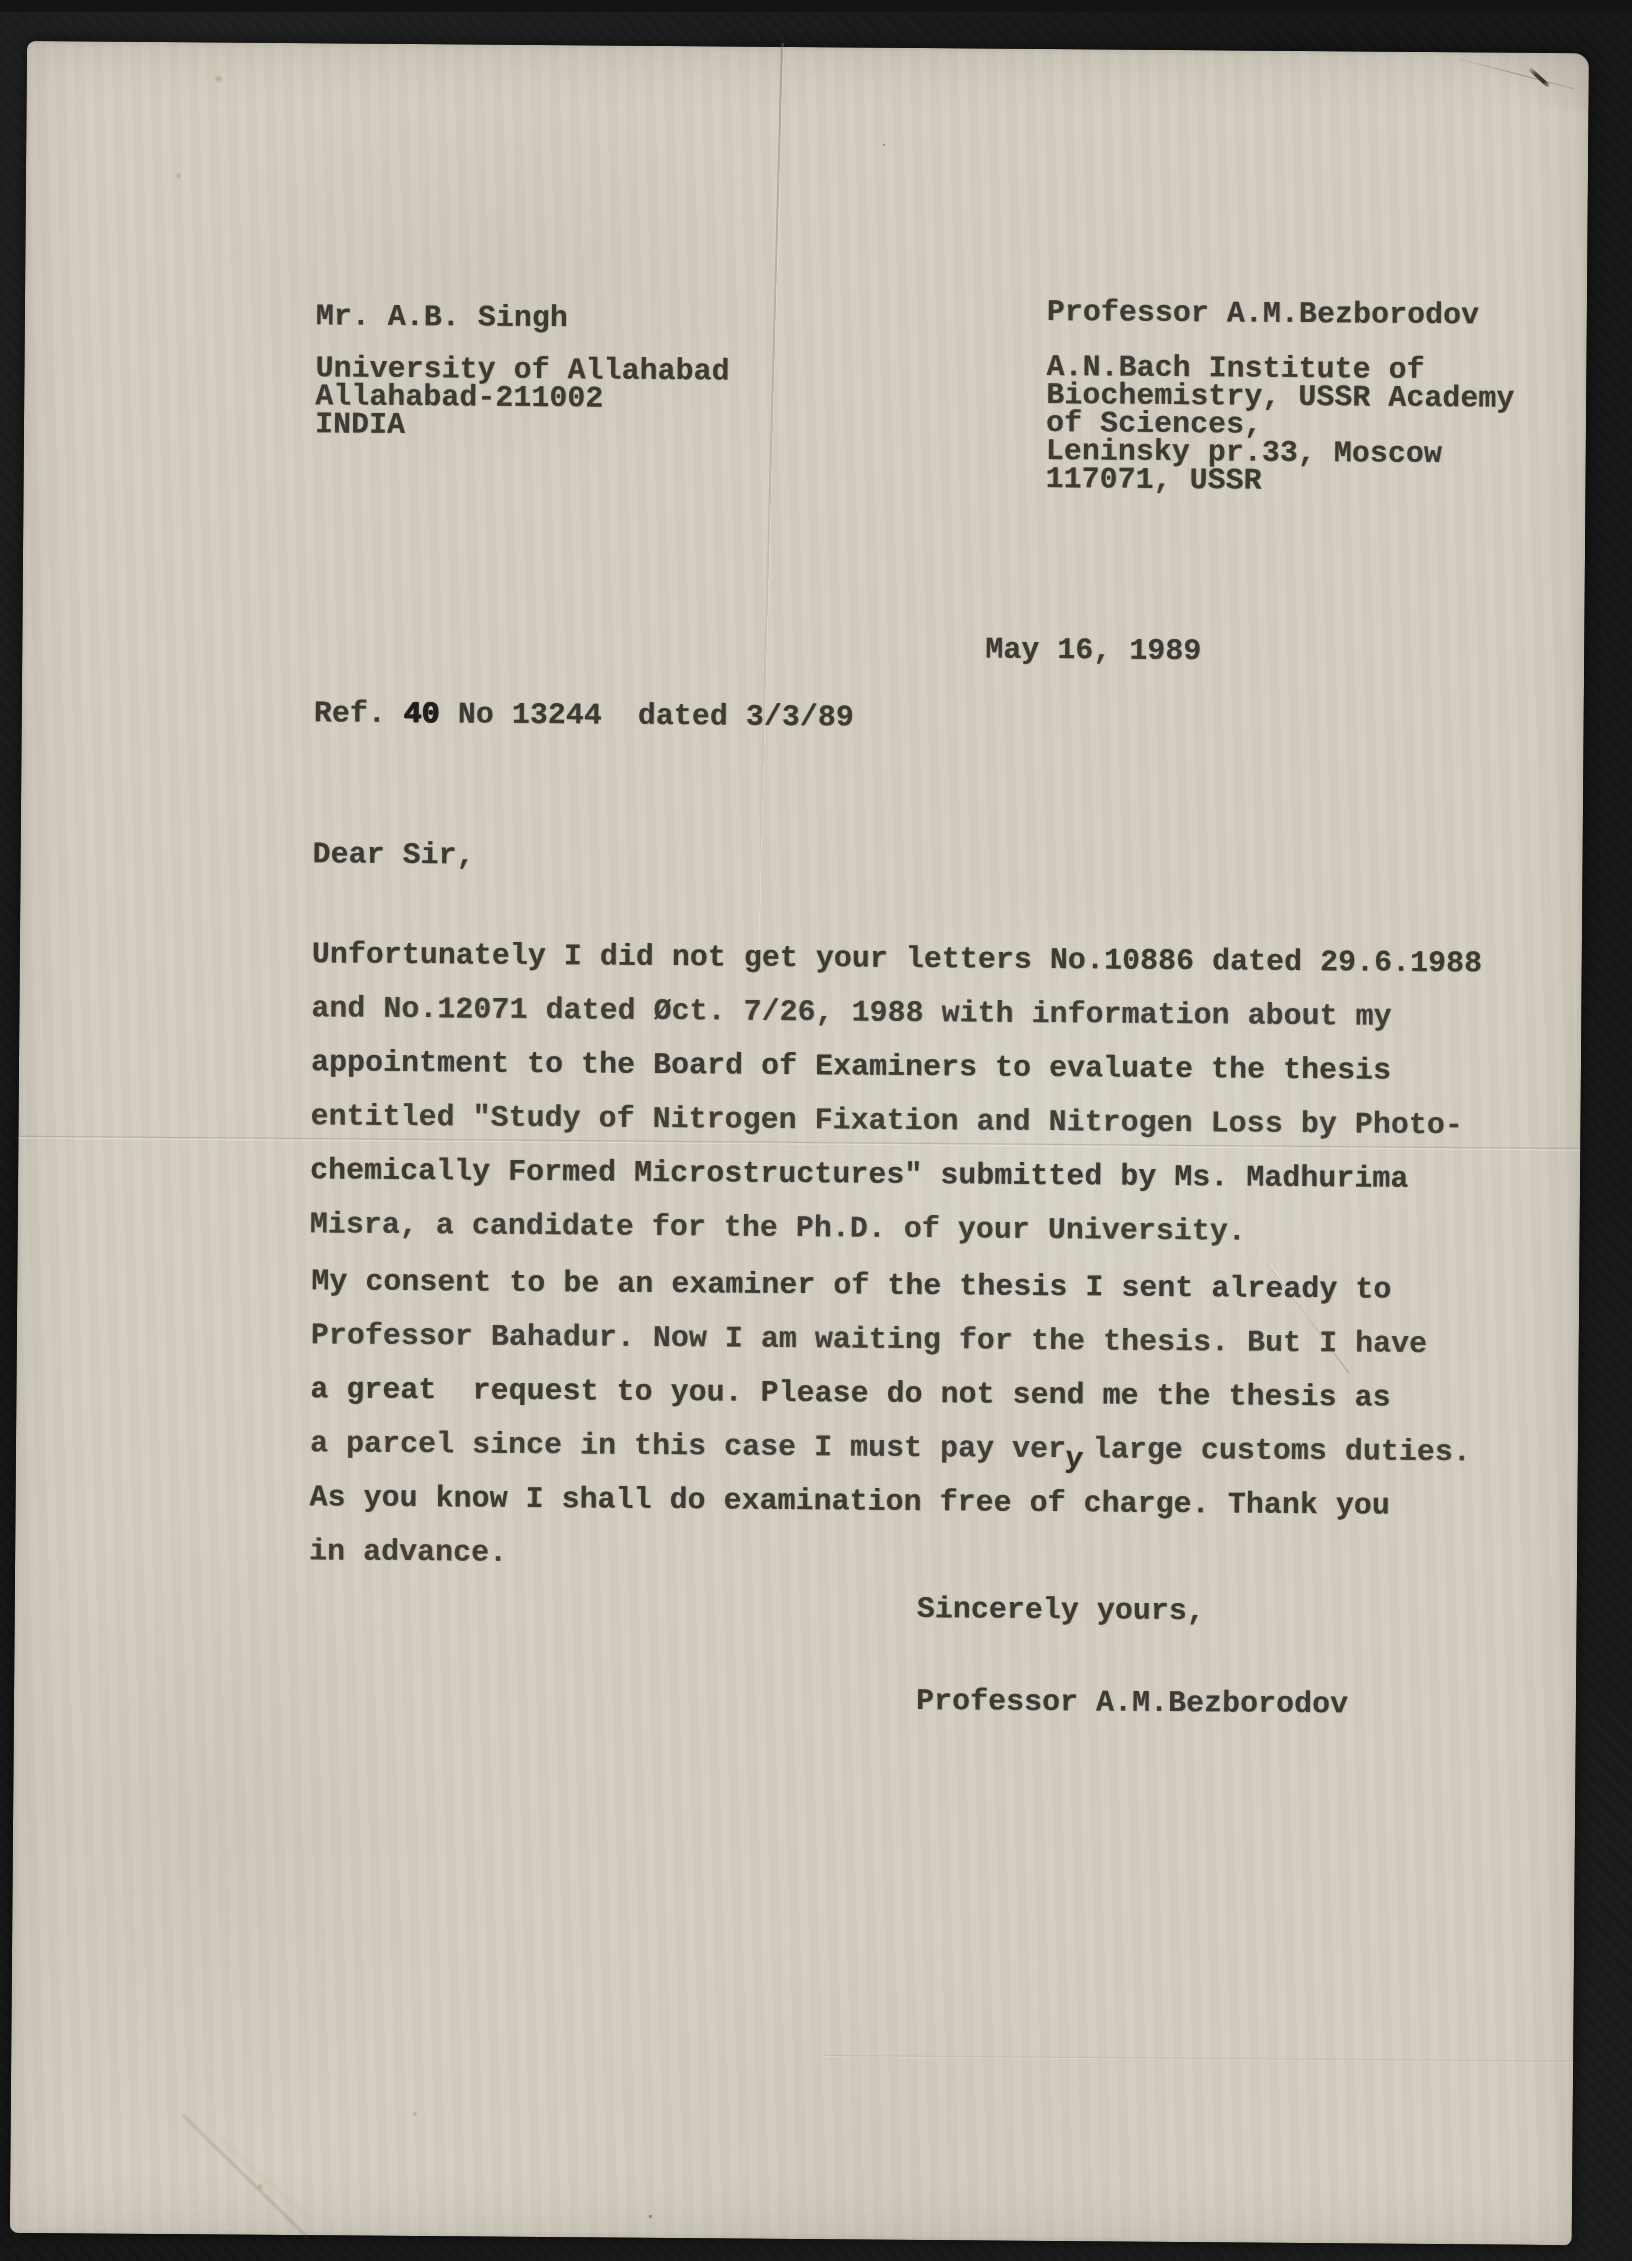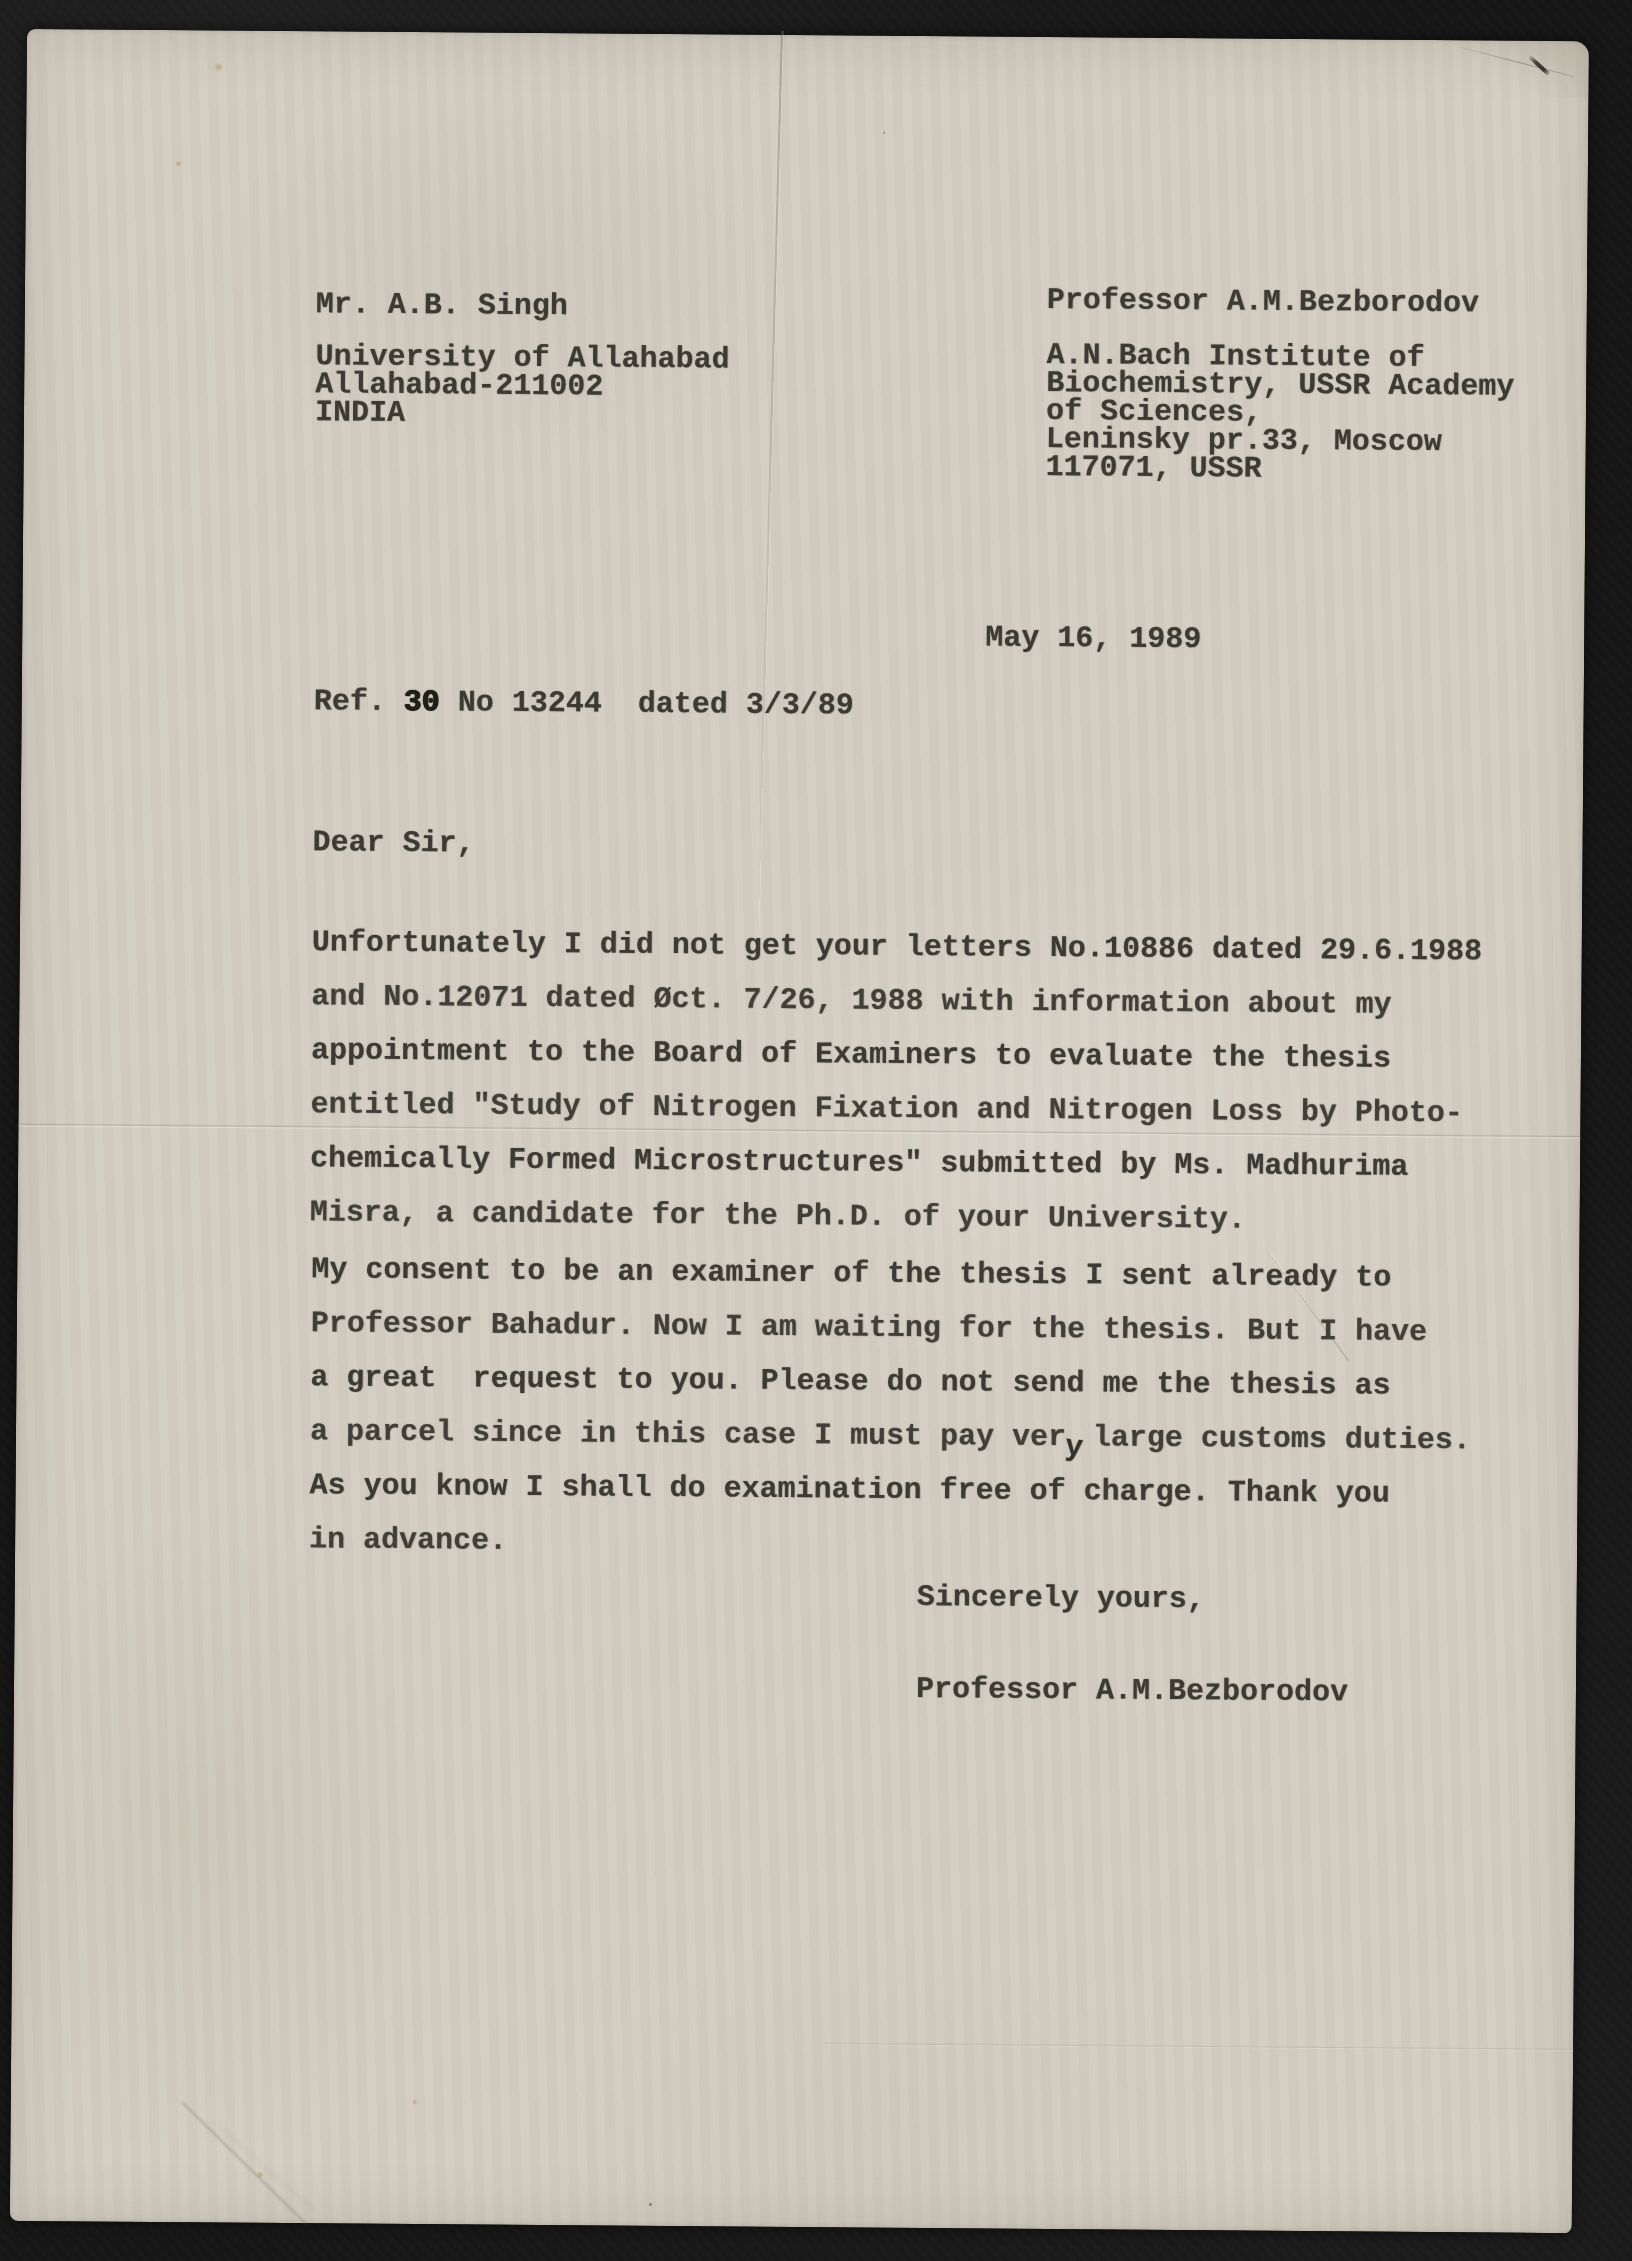--- a/index.html
+++ b/index.html
@@ -9,20 +9,21 @@
     background: #141414;
     font-family: "Liberation Mono", "DejaVu Sans Mono", monospace;
   }
   .scene {
     position: absolute; inset: 0;
     background:
       radial-gradient(circle at 16% 6%, rgba(255,255,255,0.045), transparent 42%),
       radial-gradient(circle at 88% 94%, rgba(255,255,255,0.025), transparent 50%),
       repeating-linear-gradient(47deg, rgba(255,255,255,0.012) 0 4.4px, rgba(0,0,0,0.02) 4.4px 8.8px),
       #161616;
+    margin-top: 12px;
   }
   .paper {
     position: absolute;
     left: 26.5px; top: 29px;
     width: 1562px; height: 2192px;
     transform: rotate(0.45deg);
     transform-origin: top left;
     border-radius: 8.8px 15px 7.6px 8.8px;
     background:
       radial-gradient(ellipse 441px 284px at 30% 11%, rgba(160,152,138,0.10), transparent 70%),
@@ -157,21 +158,21 @@
       <div class="line">of Sciences,</div>
       <div class="line">Leninsky pr.33, Moscow</div>
       <div class="line">117071, USSR</div>
     </div>
 
     <div class="tblock" style="left:963px; top:585px;">
       <div class="line">May 16, 1989</div>
     </div>
 
     <div class="tblock" style="left:292px; top:654px;">
-      <div class="line"><span>Ref. </span><span class="overstruck">30</span><span> No 13244  dated 3/3/89</span></div>
+      <div class="line"><span>Ref. </span><span class="overstruck">40</span><span> No 13244  dated 3/3/89</span></div>
     </div>
 
     <div class="tblock" style="left:292px; top:795px;">
       <div class="line">Dear Sir,</div>
     </div>
 
     <div class="tblock para" style="left:292px; top:884px;">
       <div class="line">Unfortunately I did not get your letters No.10886 dated 29.6.1988</div>
       <div class="line">and No.12071 dated Øct. 7/26, 1988 with information about my</div>
       <div class="line">appointment to the Board of Examiners to evaluate the thesis</div>

